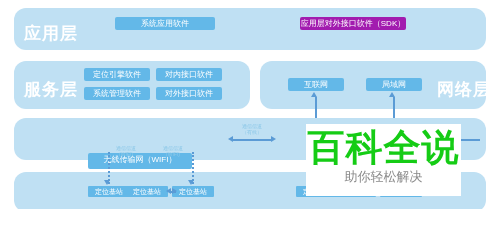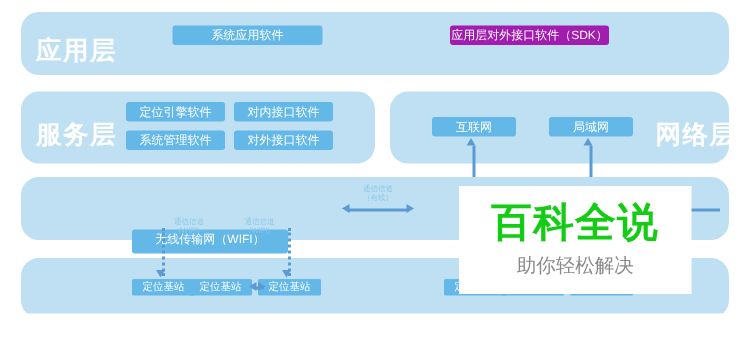--- a/index.html
+++ b/index.html
@@ -146,21 +146,21 @@
   #watermark {
     position: absolute;
     left: 306px; top: 124px;
     width: 155px; height: 72px;
     background: #ffffff;
     z-index: 50;
     text-align: center;
   }
   #watermark .wm-main {
     color: #15cc15;
-    font-size: 27px;
+    font-size: 37px;
     font-weight: bold;
     line-height: 38px;
     letter-spacing: 1px;
     margin-top: 5px;
   }
   #watermark .wm-sub {
     color: #8a8a8a;
     font-size: 13px;
     line-height: 20px;
   }

